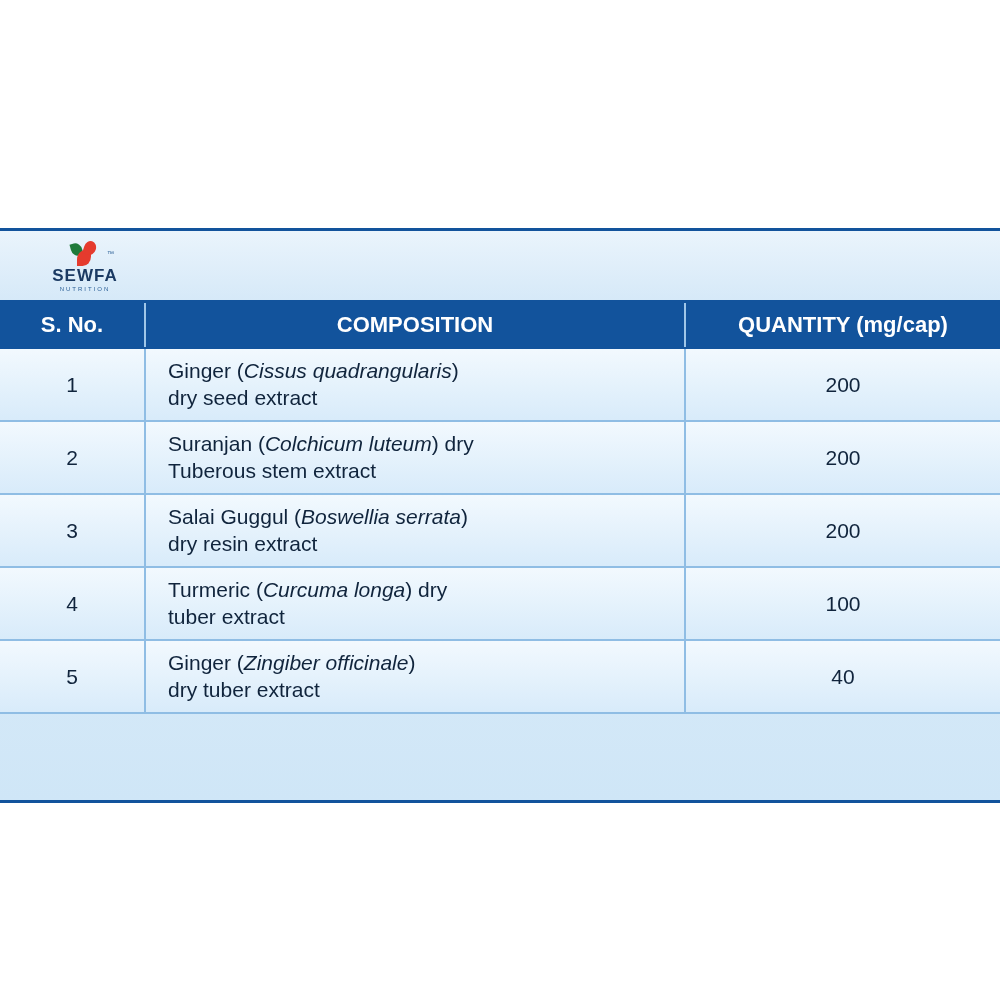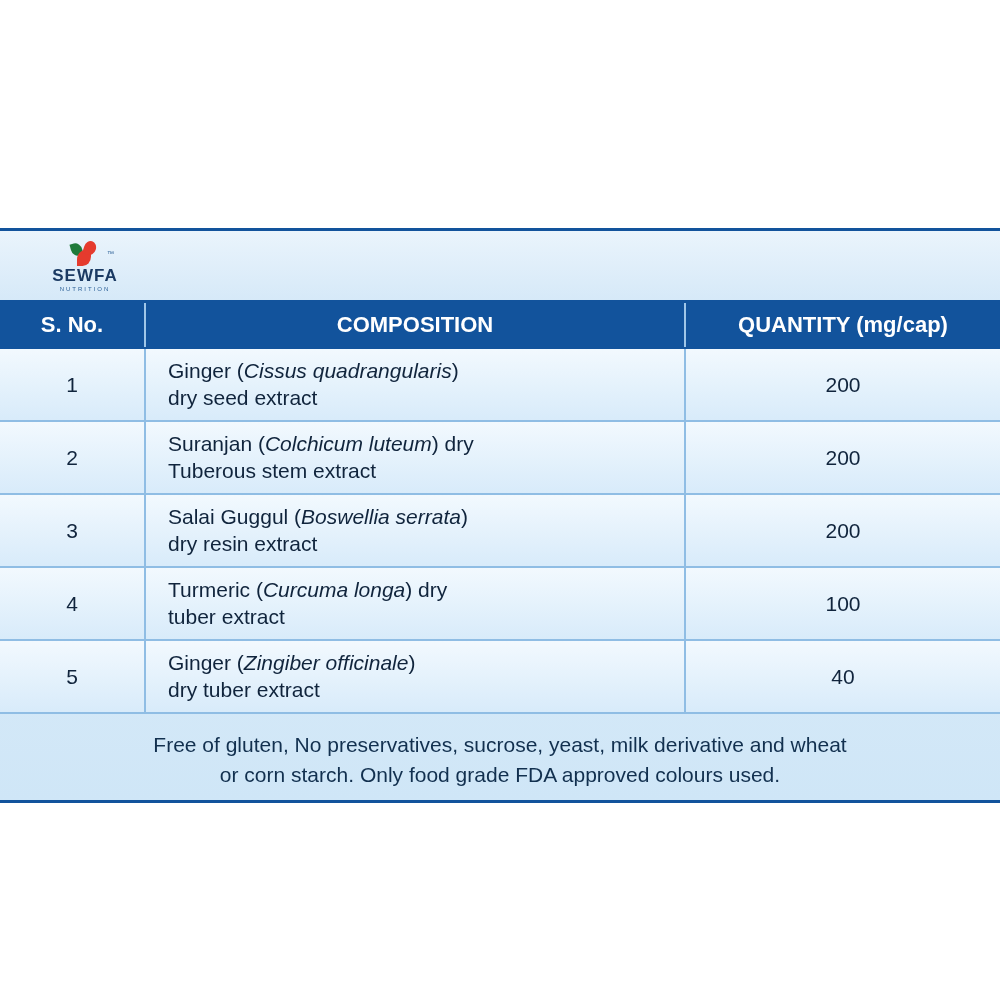--- a/index.html
+++ b/index.html
@@ -260,19 +260,15 @@
           <td class="cell-sno">5</td>
           <td class="cell-ing">
             <span>Ginger (</span><span class="sci">Zingiber officinale</span><span>)</span><br>
             <span>dry tuber extract</span>
           </td>
           <td class="cell-qty">40</td>
         </tr>
       </tbody>
     </table>
 
-    <div class="footnote">
-      <div>Free of gluten, No preservatives, sucrose, yeast, milk derivative and wheat</div>
-      <div>or corn starch. Only food grade FDA approved colours used.</div>
-    </div>
 
   </div>
 </div>
 
 </body></html>

